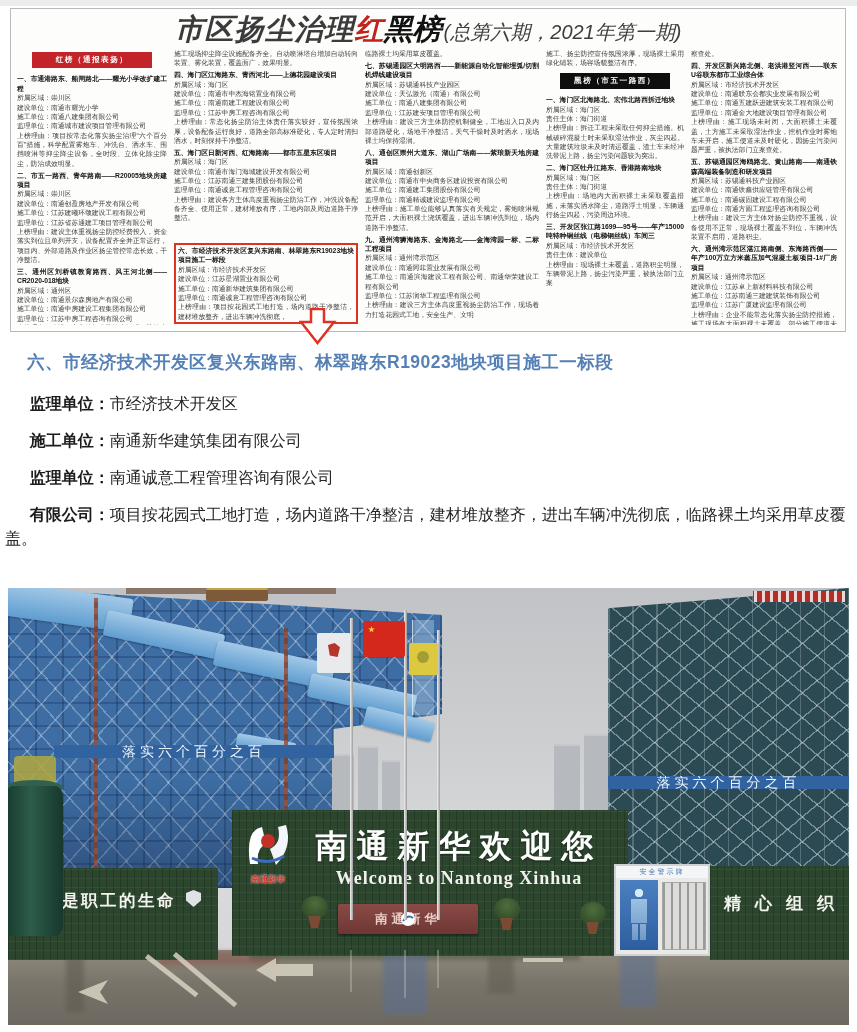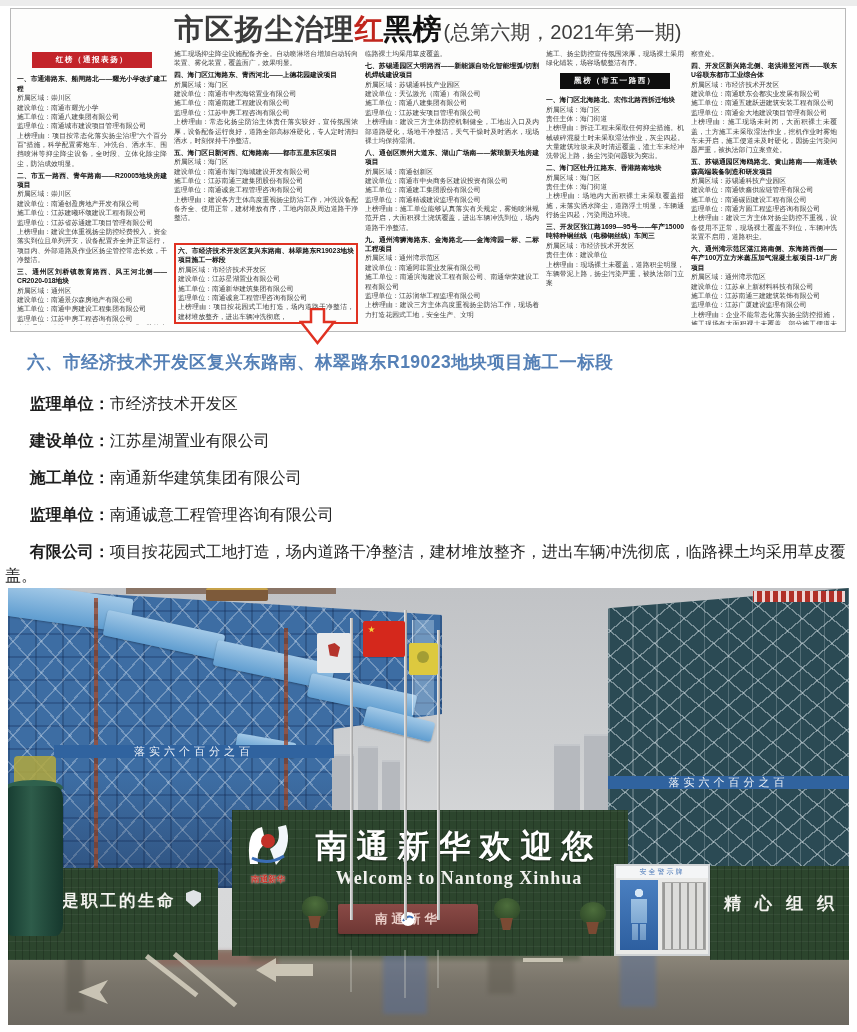--- a/index.html
+++ b/index.html
@@ -3,21 +3,21 @@
 <meta charset="utf-8">
 <style>
   html,body{margin:0;padding:0;background:#e9e9e9;}
   .stage{position:relative;width:857px;height:1032px;margin:0 auto;background:#fff;overflow:hidden;
          font-family:"Liberation Sans","DejaVu Sans",sans-serif;}
   .topstrip{position:absolute;left:0;top:0;width:100%;height:6px;background:#ececec;}
 
   
   .newspaper{position:absolute;left:10px;top:8px;width:836px;height:324px;box-sizing:border-box;
              background:#fdfdfc;border:1px solid #b9b9b9;padding:2px 6px;}
-  .np-title{text-align:center;height:36px;line-height:36px;white-space:nowrap;}
+  .np-title{text-align:center;height:36px;line-height:36px;white-space:nowrap;font-style:italic;}
   .np-title .t-main{font-size:29px;font-weight:bold;color:#3b3b3b;letter-spacing:1px;}
   .np-title .t-red{font-size:29px;font-weight:bold;color:#c0251c;}
   .np-title .t-black{font-size:29px;font-weight:bold;color:#121212;}
   .np-title .t-sub{font-size:20px;color:#3d3d3d;margin-left:2px;}
   .np-cols{display:flex;gap:7px;height:276px;margin-top:2px;}
   .np-col{box-sizing:border-box;overflow:hidden;font-size:6.8px;line-height:1.38;color:#3c3c3c;
           text-align:justify;display:flex;flex-direction:column;}
   .c1{flex:0 0 150px;} .c2{flex:0 0 184px;} .c3{flex:0 0 174px;} .c4{flex:0 0 138px;} .c5{flex:0 0 146px;}
   .np-flow{flex:1 1 auto;min-height:0;overflow:hidden;}
   .np-item{margin:0 0 2.5px;}
@@ -56,21 +56,21 @@
   .seam{width:4px;background:repeating-linear-gradient(0deg,#9a4f38 0 6px,#7d3f2c 6px 12px);opacity:.85;}
   .stair{left:404px;top:32px;width:22px;height:95px;background:rgba(205,225,240,.35);
          border-left:1.5px solid rgba(240,248,255,.6);}
   .bldg-right{right:0;top:0;width:241px;height:290px;background-color:#2b4a54;background-image:
       repeating-linear-gradient(40deg,rgba(226,236,241,.42) 0 1.4px,rgba(0,0,0,0) 1.4px 19px),
       repeating-linear-gradient(-40deg,rgba(226,236,241,.42) 0 1.4px,rgba(0,0,0,0) 1.4px 19px),
       repeating-linear-gradient(90deg,rgba(235,242,246,.22) 0 1.5px,rgba(0,0,0,0) 1.5px 24px);
       clip-path:polygon(0 7%,100% 0,100% 100%,0 100%);}
   .banner-red{right:4px;top:3px;width:92px;height:11px;background:#b03028;
       background-image:repeating-linear-gradient(90deg,rgba(255,255,255,.8) 1px 4px,rgba(0,0,0,0) 4px 9px);}
-  .banner-blue{background:#30639f;color:rgba(255,255,255,.92);font-size:11px;letter-spacing:4px;
+  .banner-blue{background:#30639f;color:rgba(255,255,255,.92);font-size:14px;letter-spacing:4px;
       text-align:center;line-height:13px;height:13px;overflow:hidden;white-space:nowrap;}
   .bb-left{left:46px;top:157px;width:280px;}
   .bb-right{right:0;top:188px;width:241px;}
   .towers{background:transparent;}
   .tw{background:#b6b9be;border-top:2px solid #c4c7cb;}
   .pole{width:2.5px;background:linear-gradient(90deg,#f0f0f0,#9a9a9a);z-index:3;}
   .flag{z-index:3;border-radius:2px;}
   .flag-white{left:309px;top:45px;width:34px;height:40px;background:#e9eaeb;}
   .flag-white::before{content:"";position:absolute;left:11px;top:10px;width:12px;height:14px;background:#b5342c;
       clip-path:polygon(0 15%,55% 0,100% 30%,80% 100%,15% 90%);}
@@ -249,21 +249,20 @@
     </div>
   </div>
 
   <svg class="red-arrow" width="38" height="38">
     <polygon points="12,1 25,1 25,14 35,14 18.5,35 2,14 12,14" fill="#ffffff" stroke="#e03222" stroke-width="2.5"></polygon>
   </svg>
 
   <div class="detail">
     <h2>六、市经济技术开发区复兴东路南、林翠路东R19023地块项目施工一标段</h2>
     <p class="field"><b>监理单位：</b><span>市经济技术开发区</span></p>
-    <p class="field"><b>建设单位：</b><span>江苏星湖置业有限公司</span></p>
     <p class="field"><b>施工单位：</b><span>南通新华建筑集团有限公司</span></p>
     <p class="field"><b>监理单位：</b><span>南通诚意工程管理咨询有限公司</span></p>
     <p class="field"><b>有限公司：</b><span>项目按花园式工地打造，场内道路干净整洁，建材堆放整齐，进出车辆冲洗彻底，临路裸土均采用草皮覆盖。</span></p>
   </div>
 
   <div class="photo">
     <div class="bldg-left"></div>
     <div class="bldg-shade"></div>
     <div class="roofbeam"></div>
     <div class="gondola"></div>

